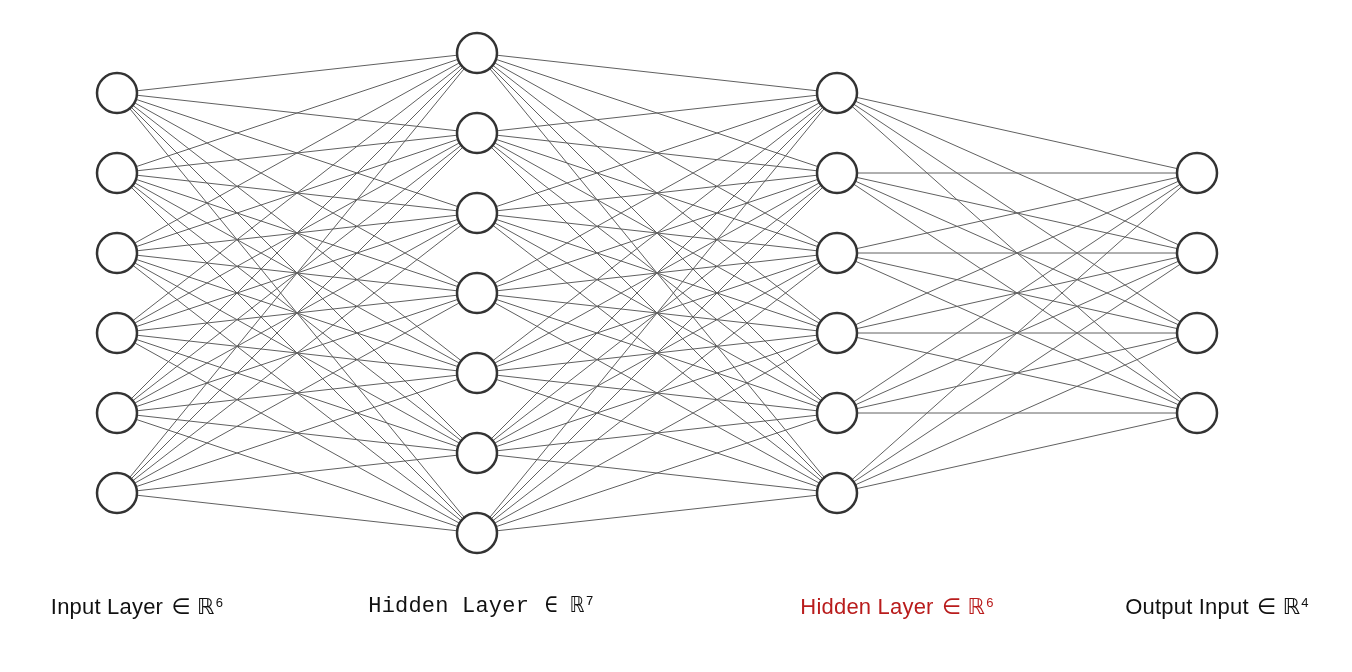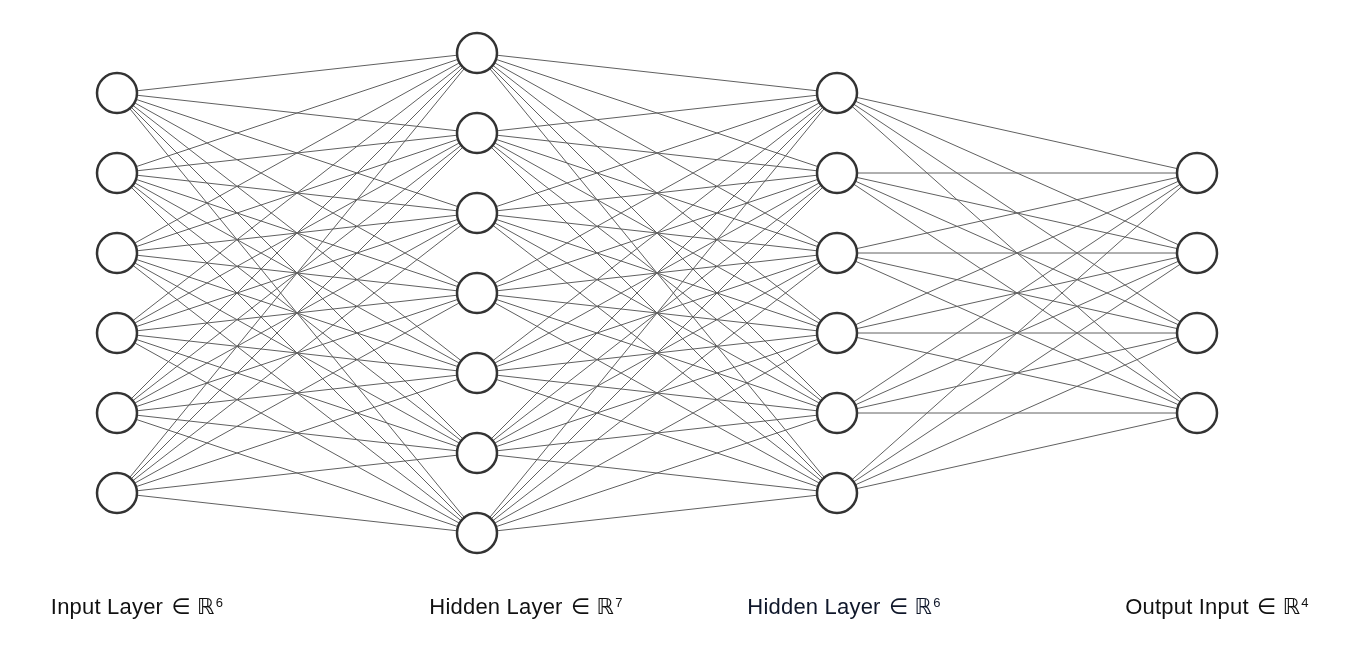--- a/index.html
+++ b/index.html
@@ -183,17 +183,17 @@
       </g>
       <g>
         <circle cx="1197" cy="173" r="20" fill="#ffffff" stroke="#333333" stroke-width="2.5"></circle>
         <circle cx="1197" cy="253" r="20" fill="#ffffff" stroke="#333333" stroke-width="2.5"></circle>
         <circle cx="1197" cy="333" r="20" fill="#ffffff" stroke="#333333" stroke-width="2.5"></circle>
         <circle cx="1197" cy="413" r="20" fill="#ffffff" stroke="#333333" stroke-width="2.5"></circle>
       </g>
     </svg>
   <div id="labels">
       <div class="layer-label" style="left: 137px; color: rgb(17, 17, 17);"><span>Input Layer</span> <span class="set-symbol">∈ ℝ</span><sup>6</sup></div>
-      <div class="layer-label" style="left: 526px; color: rgb(17, 17, 17);"><span>Hidden Layer</span> <span class="set-symbol">∈ ℝ</span><sup>7</sup></div>
-      <div class="layer-label" style="left: 844px; color: #0f172a;"><span>Hidden Layer</span> <span class="set-symbol">∈ ℝ</span><sup>6</sup></div>
+      <div class="layer-label" style="left: 481px; color: rgb(17, 17, 17); font-family: Liberation Mono, monospace;"><span>Hidden Layer</span> <span class="set-symbol">∈ ℝ</span><sup>7</sup></div>
+      <div class="layer-label" style="left: 897px; color: #b91c1c;"><span>Hidden Layer</span> <span class="set-symbol">∈ ℝ</span><sup>6</sup></div>
       <div class="layer-label" style="left: 1217px; color: rgb(17, 17, 17);"><span>Output Input</span> <span class="set-symbol">∈ ℝ</span><sup>4</sup></div>
     </div>
 </div>
 
 </body></html>

